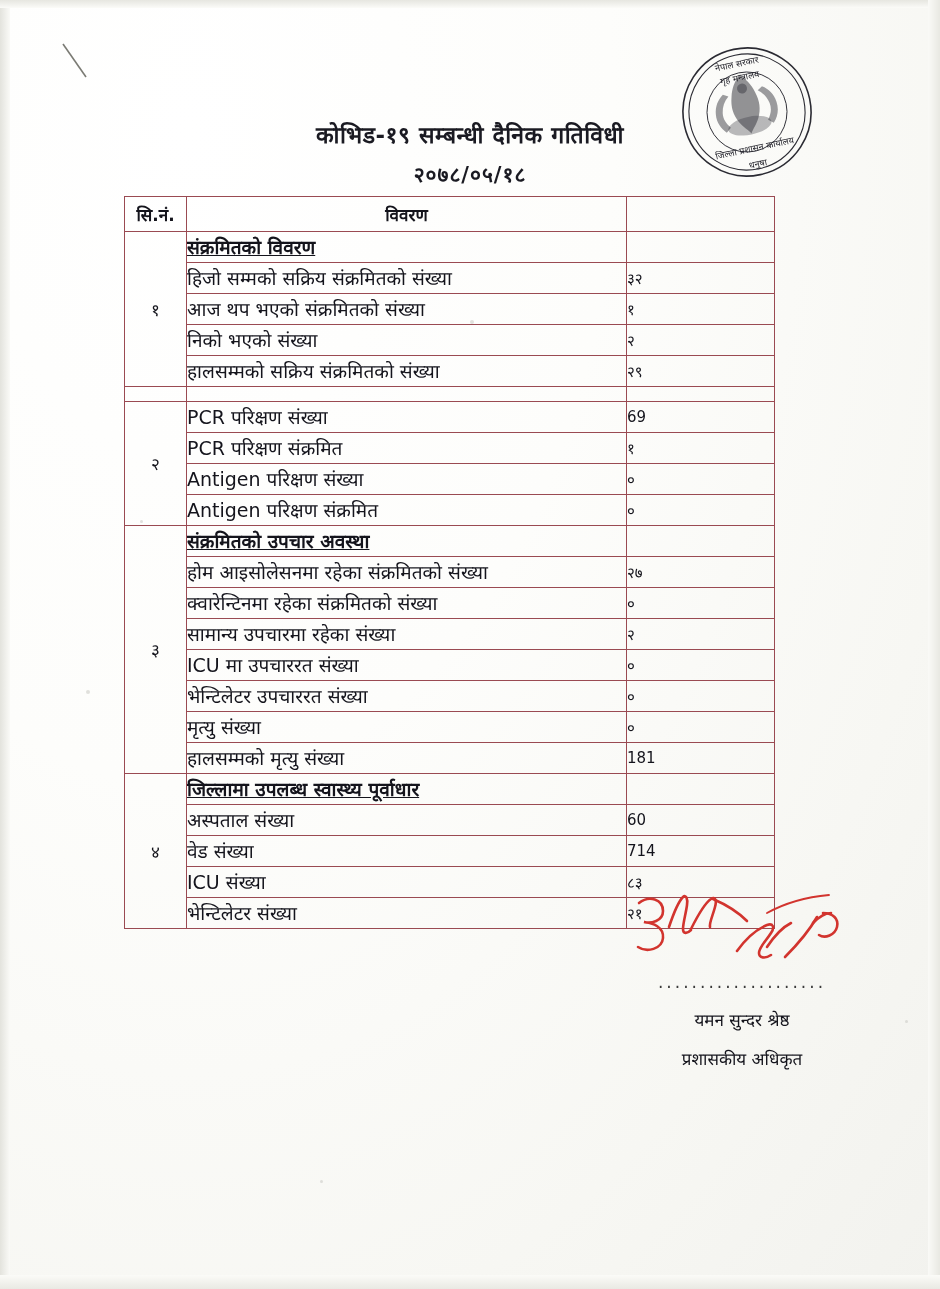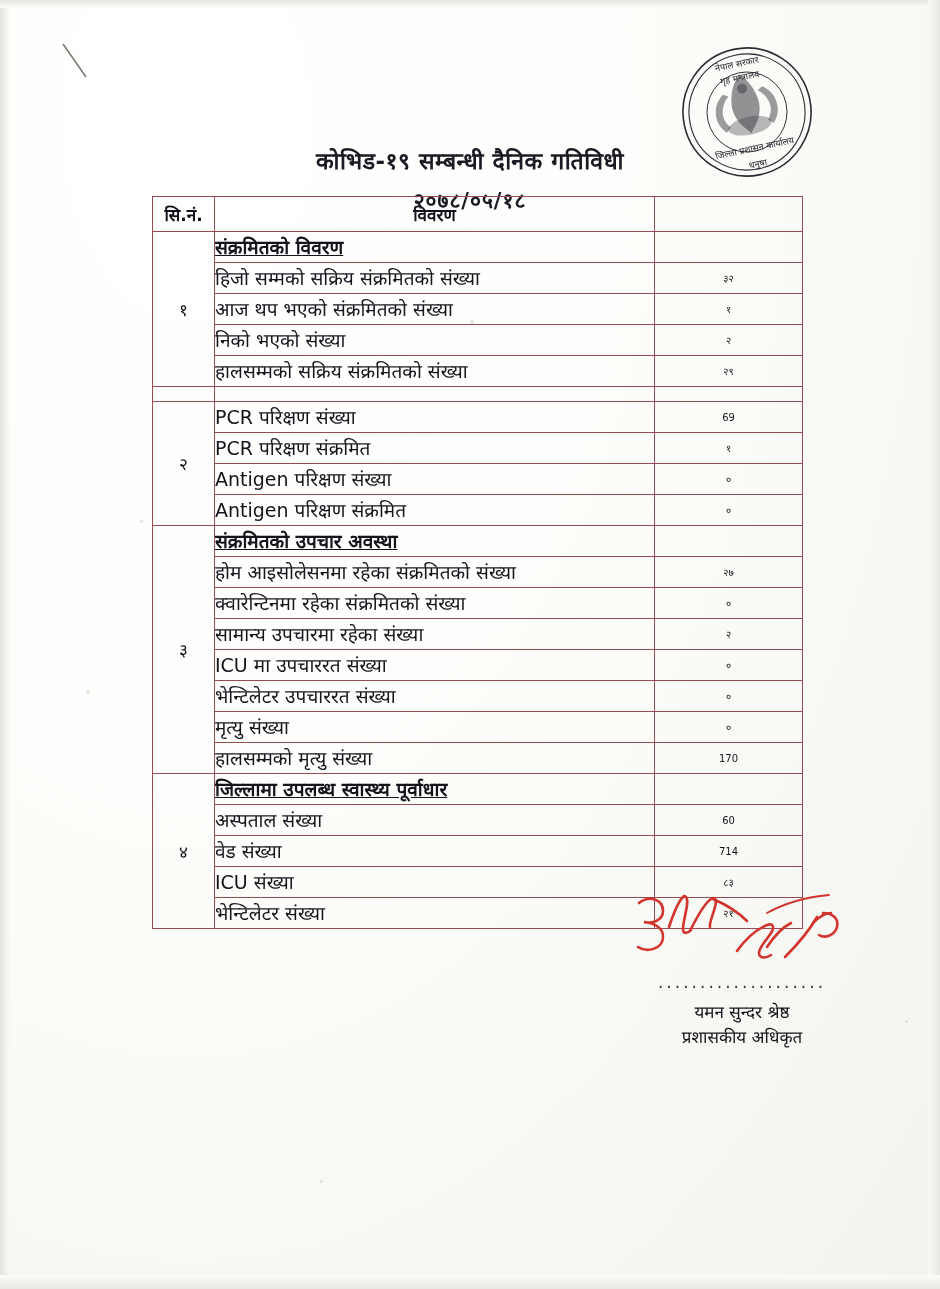--- a/index.html
+++ b/index.html
@@ -54,41 +54,41 @@
     position: absolute;
     left: 655px;
     top: 30px;
     width: 185px;
     height: 160px;
   }
 
   #title-block {
     position: absolute;
     left: 0; right: 0;
-    top: 144px;
+    top: 118px;
     text-align: center;
   }
   #doc-title {
     font-size: 23px;
     font-weight: bold;
     color: #1a1a22;
     letter-spacing: 0.5px;
   }
   #doc-date {
     font-size: 21px;
     font-weight: bold;
     color: #1a1a22;
     margin-top: 10px;
     letter-spacing: 1px;
   }
 
   
   #table-wrap {
     position: absolute;
-    left: 152px;
+    left: 124px;
     top: 196px;
     width: 650px;
   }
   table.maintable {
     border-collapse: collapse;
     width: 100%;
     table-layout: fixed;
   }
   table.maintable td, table.maintable th {
     border: 1px solid #9a4a52;
@@ -120,22 +120,22 @@
     height: 30px;
     line-height: 30px;
     white-space: nowrap;
     overflow: hidden;
   }
   .desc-cell.section {
     font-weight: bold;
     text-decoration: underline;
   }
   .val-cell {
-    text-align: center;
-    font-size: 10px;
+    text-align: left;
+    font-size: 15px;
     color: #14141c;
     height: 30px;
   }
   .blank-row td { height: 14px; }
 
   
   #sign-block {
     position: absolute;
     left: 612px;
     top: 885px;
@@ -143,26 +143,26 @@
     text-align: center;
   }
   #signature-svg { display: block; margin: 0 auto; }
   #dots {
     font-size: 17px;
     letter-spacing: 3px;
     color: #3a3a3a;
     margin-top: 2px;
   }
   #sign-name {
-    margin-top: 8px;
+    margin-top: 16px;
     font-size: 17px;
     color: #14141c;
   }
   #sign-post {
-    margin-top: 2px;
+    margin-top: 16px;
     font-size: 17px;
     color: #14141c;
   }
 
   
   .speck {
     position: absolute;
     background: #c9c9c2;
     border-radius: 50%;
     opacity: .55;
@@ -288,21 +288,21 @@
           <tr>
             <td class="desc-cell">भेन्टिलेटर उपचाररत संख्या</td>
             <td class="val-cell">०</td>
           </tr>
           <tr>
             <td class="desc-cell">मृत्यु संख्या</td>
             <td class="val-cell">०</td>
           </tr>
           <tr>
             <td class="desc-cell">हालसम्मको मृत्यु संख्या</td>
-            <td class="val-cell">170</td>
+            <td class="val-cell">181</td>
           </tr>
           <tr>
             <td class="sn-cell" rowspan="5">४</td>
             <td class="desc-cell section">जिल्लामा उपलब्ध स्वास्थ्य पूर्वाधार</td>
             <td class="val-cell"></td>
           </tr>
           <tr>
             <td class="desc-cell">अस्पताल संख्या</td>
             <td class="val-cell">60</td>
           </tr>

